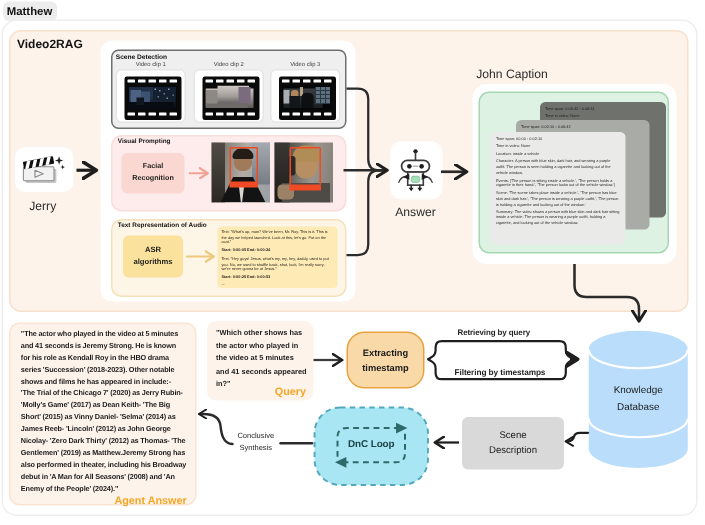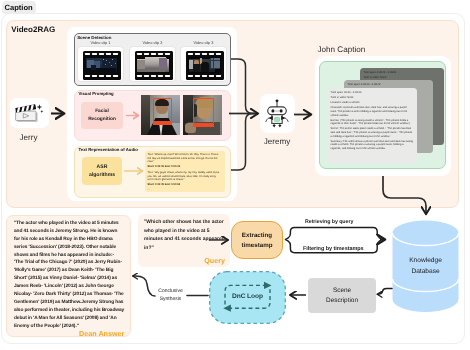--- a/index.html
+++ b/index.html
@@ -76,21 +76,21 @@
   #cap-card-3 p{color:#1d1f1c;}
   #cap-card-2 p{color:#20221f;}
   #cap-card-1 p{color:#2a2a2a;}
 
   
   #answer{left:6.4px;top:214.5px;width:125px;height:122px;background:#fdf3eb;border:1px solid #fae3d0;border-radius:7px;padding:4.5px 6px 3px 6.5px;}
   #answer-text{font-size:4.85px;line-height:1.63;font-weight:700;color:#1c1c1c;letter-spacing:-0.08px;word-spacing:-0.12px;}
   #answer-tag{float:right;font-size:7.2px;font-weight:700;color:#f5a623;margin-top:-1.5px;}
 
   
-  #query{left:138px;top:214px;width:92px;height:53px;background:#fdf3eb;border-radius:6px;padding:5px 4px 3px 6px;}
+  #query{left:138px;top:214px;width:71px;height:53px;background:#fdf3eb;border-radius:6px;padding:5px 4px 3px 6px;}
   #query-text{font-size:4.95px;line-height:1.72;font-weight:700;color:#1c1c1c;}
   #query-tag{position:absolute;right:5px;bottom:2.5px;font-size:7.2px;font-weight:700;color:#f5a623;
              background:#fdf3eb;padding-left:4px;}
 
   
   #extract{left:231px;top:221px;width:52px;height:38px;background:#fad9a9;border:1px solid #e8a33f;border-radius:12px;
            display:flex;flex-direction:column;align-items:center;justify-content:center;gap:3px;}
   .extract-line{font-size:6.2px;font-weight:700;color:#1b1b1b;}
 
   
@@ -112,21 +112,21 @@
   #lbl-filter{left:303px;top:246px;font-size:5.5px;font-weight:700;color:#1f1f1f;letter-spacing:-.05px;z-index:5;}
   #lbl-synth{left:155px;top:287px;width:31px;text-align:center;font-size:5.0px;color:#1f1f1f;line-height:1.6;}
 
   svg{display:block;overflow:visible;}
   #arrows{position:absolute;left:0;top:0;width:470px;height:350px;pointer-events:none;}
 </style>
 </head>
 <body>
 
 <div class="abs" id="om-badge">
-  <span>Caption</span>
+  <span>Matthew</span>
 </div>
 
 <div class="abs" id="outer-card"></div>
 
 <div class="abs" id="v2r"></div>
 <div class="abs" id="v2r-title">Video2RAG</div>
 
 <div class="abs" id="video-icon-box">
   <svg width="32" height="24" viewBox="0 0 32 24">
     <g>
@@ -189,21 +189,21 @@
       <path d="M19.6 19.8 C23.1 19.6 25.0 21.2 26.0 24.2" stroke-width="0.95"></path>
       <line x1="10.9" y1="26.2" x2="10.9" y2="28.2"></line>
       <line x1="17.1" y1="26.2" x2="17.1" y2="28.2"></line>
     </g>
     <path d="M9.5 17.9 L5.1 20.5 L9.6 22.4 Z" fill="#1d1d1f"></path>
     <path d="M18.5 17.9 L22.9 20.5 L18.4 22.4 Z" fill="#1d1d1f"></path>
     <path d="M9.1 28.0 L12.7 28.0 L10.9 30.5 Z" fill="#1d1d1f"></path>
     <path d="M15.3 28.0 L18.9 28.0 L17.1 30.5 Z" fill="#1d1d1f"></path>
   </svg>
 </div>
-<div class="abs" id="mllm-label">Jeremy</div>
+<div class="abs" id="mllm-label">Answer</div>
 
 <div class="abs" id="cap-title">John Caption</div>
 <div class="abs" id="cap-panel"></div>
 <div class="abs" id="cap-green"></div>
 <div class="abs cap-card" id="cap-card-3">
     <p>Time span: 0:05:42 - 0:08:31</p>
     <p>Time in video: None</p>
   </div>
 <div class="abs cap-card" id="cap-card-2">
     <p>Time span: 0:02:10 - 0:05:42</p>
@@ -214,21 +214,21 @@
     <p>Time in video: None</p>
     <p>Location: inside a vehicle</p>
     <p>Character: A person with blue skin, dark hair, and wearing a purple outfit. The person is seen holding a cigarette and looking out of the vehicle window.</p>
     <p>Events: ['The person is sitting inside a vehicle.', 'The person holds a cigarette in their hand.', 'The person looks out of the vehicle window.']</p>
     <p>Scene: 'The scene takes place inside a vehicle.', 'The person has blue skin and dark hair.', 'The person is wearing a purple outfit.', 'The person is holding a cigarette and looking out of the window.'</p>
     <p>Summary: The video shows a person with blue skin and dark hair sitting inside a vehicle. The person is wearing a purple outfit, holding a cigarette, and looking out of the vehicle window.</p>
   </div>
 
 <div class="abs" id="answer">
   <div id="answer-text">"The actor who played in the video at 5 minutes and 41 seconds is Jeremy Strong. He is known for his role as Kendall Roy in the HBO drama series 'Succession' (2018-2023). Other notable shows and films he has appeared in include:- 'The Trial of the Chicago 7' (2020) as Jerry Rubin- 'Molly's Game' (2017) as Dean Keith- 'The Big Short' (2015) as Vinny Daniel- 'Selma' (2014) as James Reeb- 'Lincoln' (2012) as John George Nicolay- 'Zero Dark Thirty' (2012) as Thomas- 'The Gentlemen' (2019) as Matthew.Jeremy Strong has also performed in theater, including his Broadway debut in 'A Man for All Seasons' (2008) and 'An Enemy of the People' (2024)."</div>
-  <div id="answer-tag">Dean Answer</div>
+  <div id="answer-tag">Agent Answer</div>
   <div style="clear:both"></div>
 </div>
 
 <div class="abs" id="query">
   <div id="query-text">"Which other shows has the actor who played in the video at 5 minutes and 41 seconds appeared in?"</div>
   <div id="query-tag">Query</div>
 </div>
 
 <div class="abs" id="extract">
   <span class="extract-line">Extracting</span>

